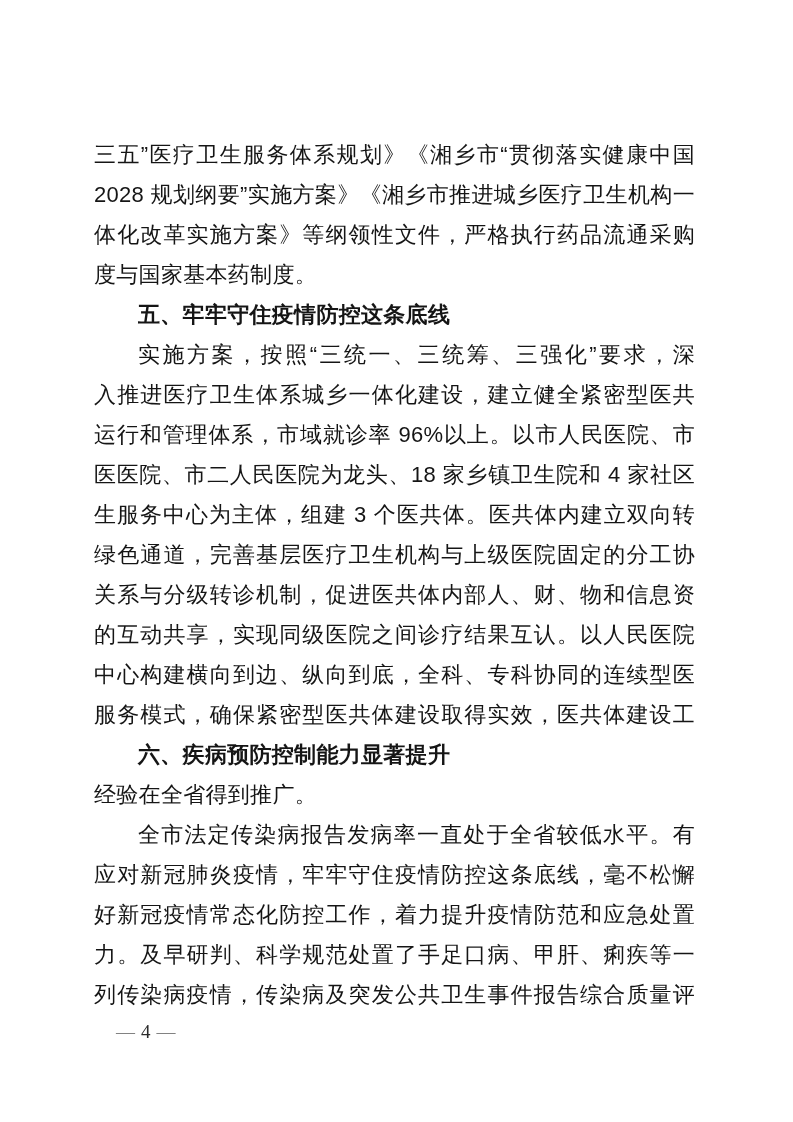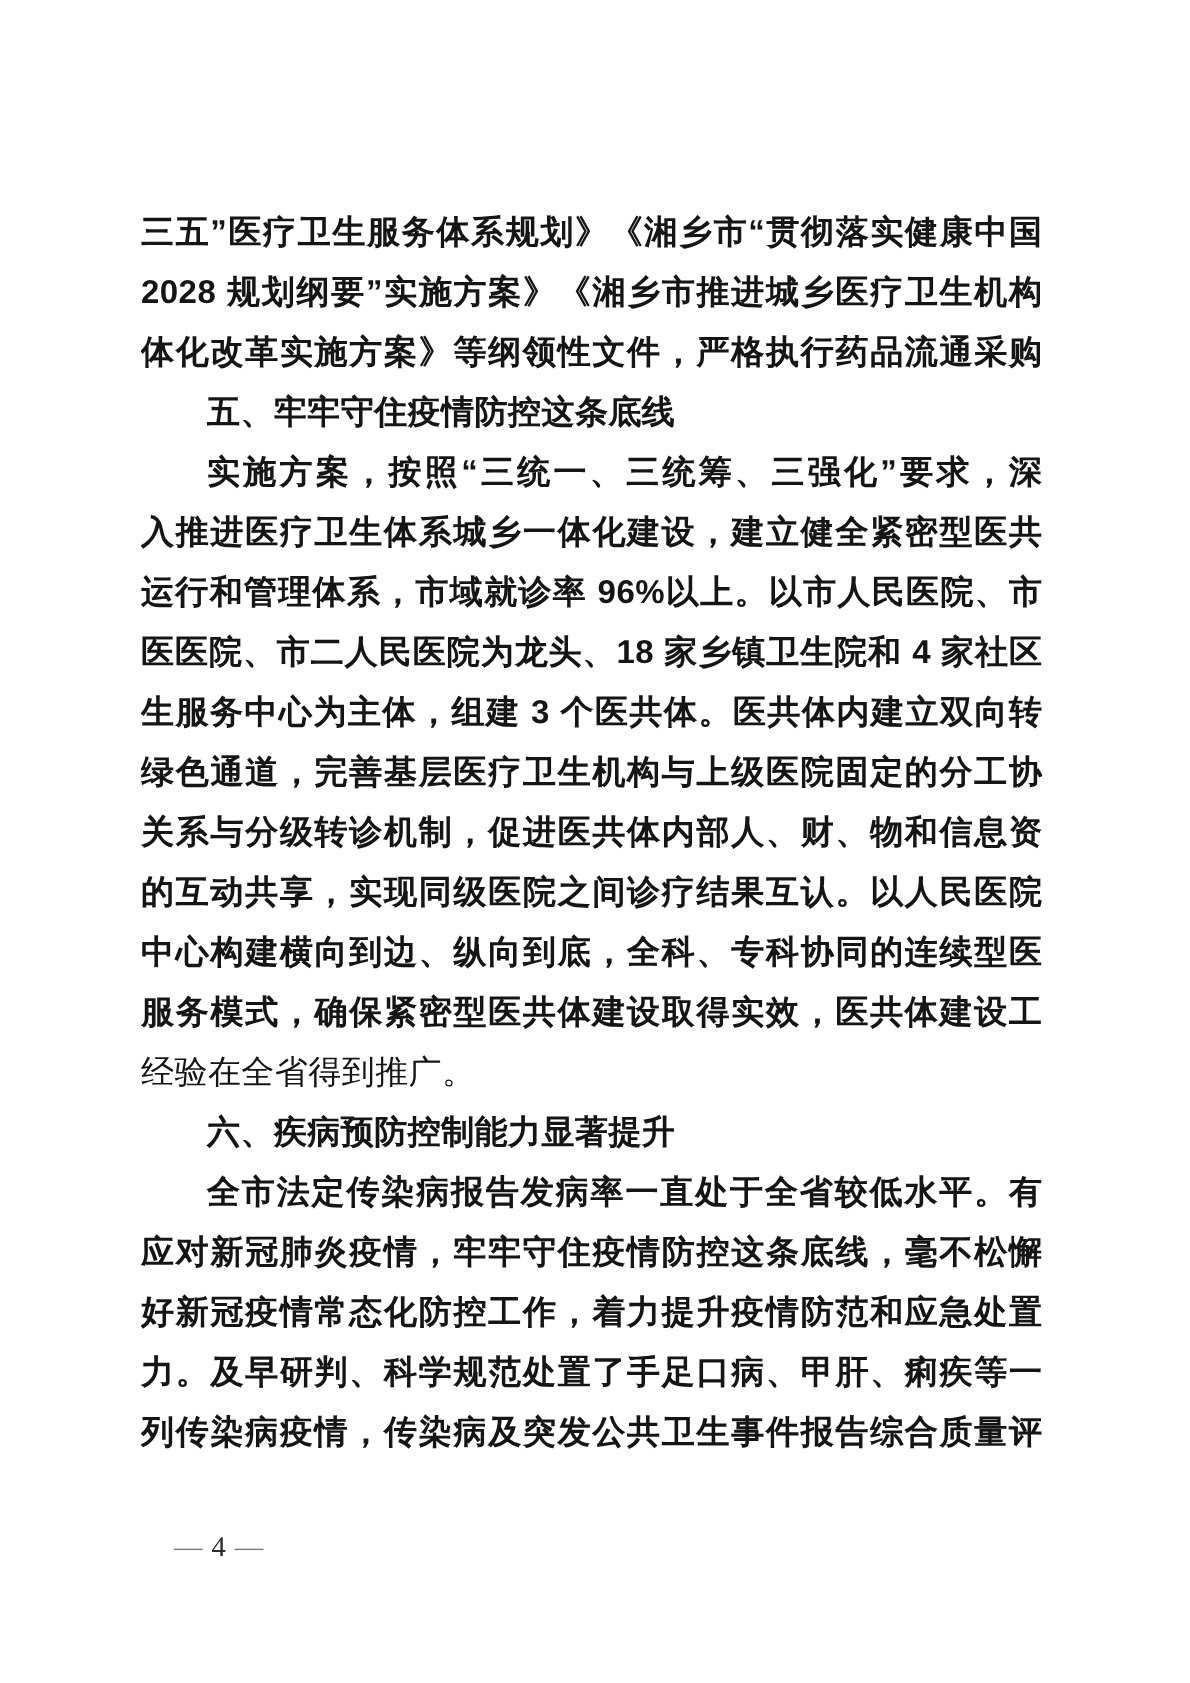--- a/index.html
+++ b/index.html
@@ -25,21 +25,20 @@
     font-size: 22px;
     line-height: 40px;
     height: 40px;
     color: #151515;
     letter-spacing: 0.3px;
     overflow: hidden;
   }
   .jst {
     text-align: justify;
     text-align-last: justify;
-    font-weight: bold;
   }
   .ind {
     text-indent: 2em;
   }
   .hd {
     font-weight: 600;
   }
   .pageno {
     position: absolute;
     left: 116px;
@@ -59,33 +58,34 @@
   }
 </style>
 </head>
 <body>
 
 <div class="page">
   <div class="content">
     <div class="ln jst">三五”医疗卫生服务体系规划》《湘乡市“贯彻落实健康中国</div>
     <div class="ln jst">2028 规划纲要”实施方案》《湘乡市推进城乡医疗卫生机构一</div>
     <div class="ln jst">体化改革实施方案》等纲领性文件，严格执行药品流通采购制</div>
+    <div class="ln">度与国家基本药制度。</div>
     <div class="ln hd ind">五、牢牢守住疫情防控这条底线</div>
     <div class="ln jst ind">实施方案，按照“三统一、三统筹、三强化”要求，深</div>
     <div class="ln jst">入推进医疗卫生体系城乡一体化建设，建立健全紧密型医共体</div>
     <div class="ln jst">运行和管理体系，市域就诊率 96%以上。以市人民医院、市中</div>
     <div class="ln jst">医医院、市二人民医院为龙头、18 家乡镇卫生院和 4 家社区卫</div>
     <div class="ln jst">生服务中心为主体，组建 3 个医共体。医共体内建立双向转诊</div>
     <div class="ln jst">绿色通道，完善基层医疗卫生机构与上级医院固定的分工协作</div>
     <div class="ln jst">关系与分级转诊机制，促进医共体内部人、财、物和信息资源</div>
     <div class="ln jst">的互动共享，实现同级医院之间诊疗结果互认。以人民医院为</div>
     <div class="ln jst">中心构建横向到边、纵向到底，全科、专科协同的连续型医疗</div>
     <div class="ln jst">服务模式，确保紧密型医共体建设取得实效，医共体建设工作</div>
+    <div class="ln hd ind">六、疾病预防控制能力显著提升</div>
     <div class="ln">经验在全省得到推广。</div>
-    <div class="ln hd ind">六、疾病预防控制能力显著提升</div>
     <div class="ln jst ind">全市法定传染病报告发病率一直处于全省较低水平。有效</div>
     <div class="ln jst">应对新冠肺炎疫情，牢牢守住疫情防控这条底线，毫不松懈抓</div>
     <div class="ln jst">好新冠疫情常态化防控工作，着力提升疫情防范和应急处置能</div>
     <div class="ln jst">力。及早研判、科学规范处置了手足口病、甲肝、痢疾等一系</div>
     <div class="ln jst">列传染病疫情，传染病及突发公共卫生事件报告综合质量评估</div>
   </div>
 
   <div class="pageno">
     <span class="dash">—</span><span class="num">4</span><span class="dash">—</span>
   </div>

